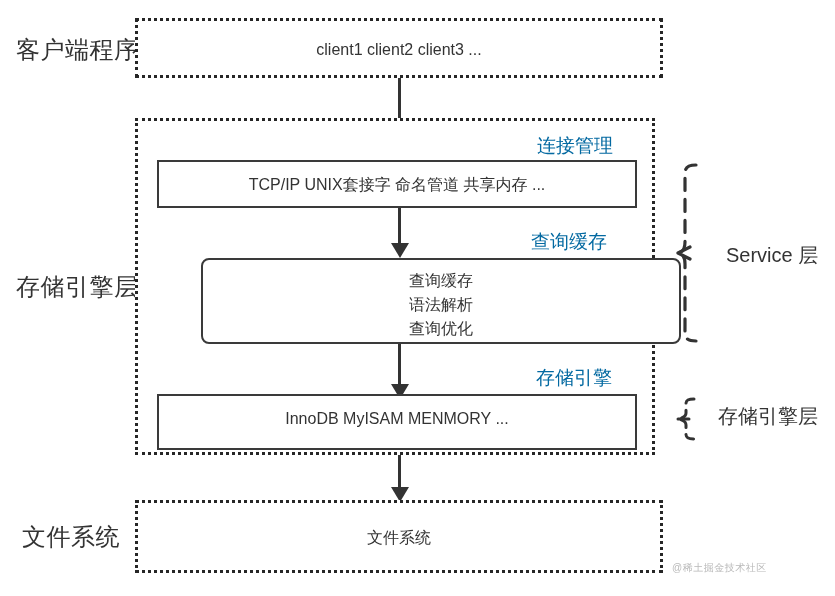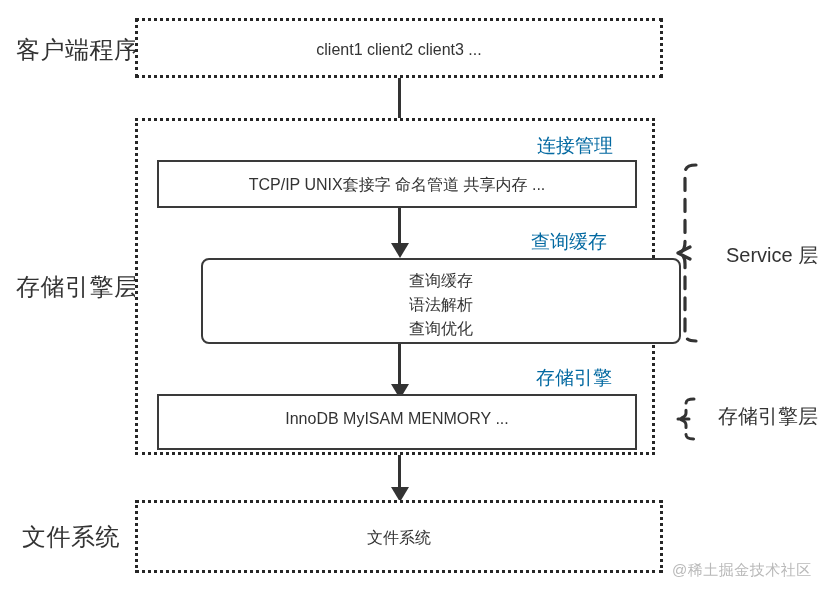--- a/index.html
+++ b/index.html
@@ -75,21 +75,21 @@
     font-size:20px;
     color:#333333;
     white-space:nowrap;
     line-height:1;
   }
   svg.brace{position:absolute;overflow:visible;}
 
   
   .watermark{
     position:absolute;
-    font-size:15px;
+    font-size:10px;
     color:#b9b9b9;
     white-space:nowrap;
     letter-spacing:0.5px;
   }
 </style>
 </head>
 <body>
 
 <div id="stage">
 

